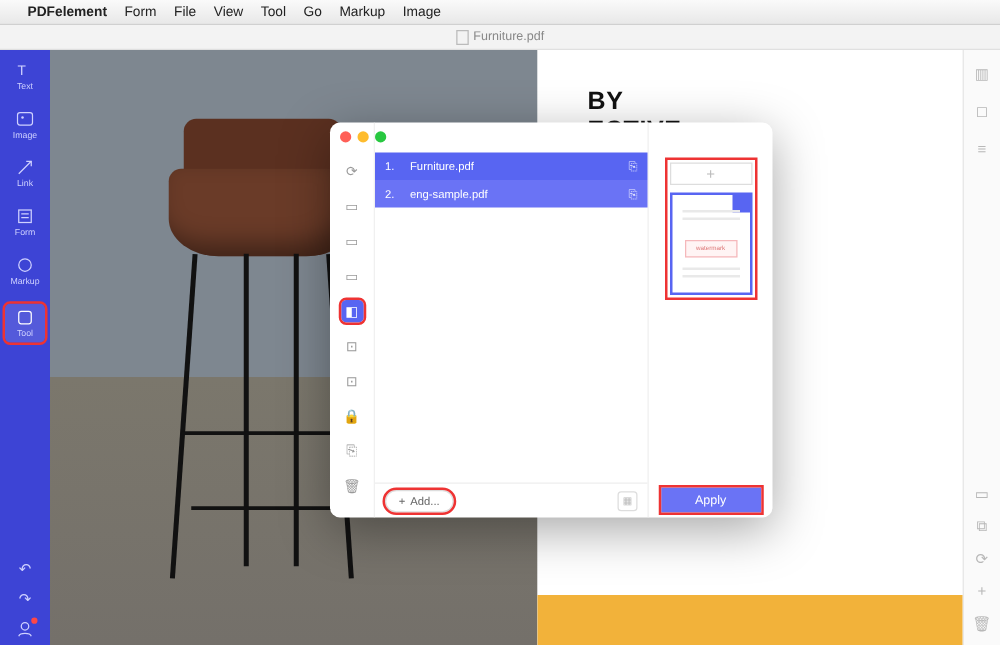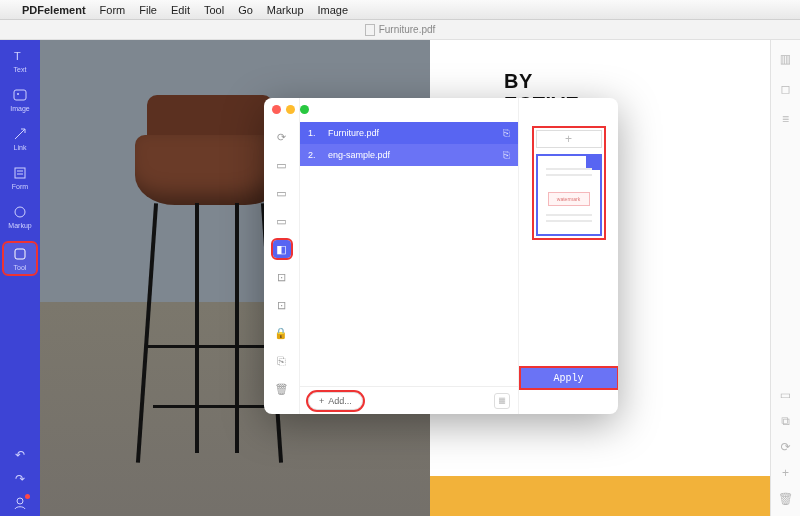--- a/index.html
+++ b/index.html
@@ -29,21 +29,21 @@
   .back { position:absolute; top:0; left:32px; width:126px; height:48px; background:#5b3020; border-radius:10px 10px 4px 4px;}
   .leg { position:absolute; width:4px; background:#111; }
   .l1{ left:30px; top:108px; height:260px; transform:rotate(4deg);}
   .l2{ left:155px; top:108px; height:260px; transform:rotate(-4deg);}
   .l3{ left:80px; top:108px; height:250px;}
   .l4{ left:120px; top:108px; height:250px;}
   .rung{ position:absolute; height:3px; background:#111; }
   .r1{ left:30px; top:250px; width:130px;}
   .r2{ left:38px; top:310px; width:115px;}
   .white { flex:1; background:#fff; padding:30px 20px 0 40px; position:relative;}
-  .white h1 { font-size:20px; font-weight:800; letter-spacing:0.5px; line-height:1.15; color:#111;margin-left:34px;}
+  .white h1 { font-size:20px; font-weight:800; letter-spacing:0.5px; line-height:1.15; color:#111;}
   .white p { font-size:10px; color:#333; margin-top:14px; line-height:1.6;}
   .orange { position:absolute; bottom:0; left:0; right:0; height:40px; background:#f2b23a;}
   
   .rightbar { width:30px; background:#fafafa; border-left:1px solid #e2e2e2; display:flex; flex-direction:column; align-items:center; padding-top:12px; gap:16px;}
   .rightbar .ric { width:14px; height:14px; color:#b8b8b8; font-size:12px; cursor:pointer; display:flex; align-items:center; justify-content:center;}
   .rightbar .bottom-r { margin-top:auto; display:flex; flex-direction:column; align-items:center; gap:12px; padding-bottom:10px;}
   
   .dialog { position:absolute; left:224px; top:58px; width:354px; height:316px; background:#fff; border-radius:8px; box-shadow:0 10px 40px rgba(0,0,0,0.35); display:flex; overflow:hidden;}
   .dialog .dtl { position:absolute; top:0; left:0; right:0; height:24px; display:flex; align-items:center; justify-content:center; font-size:10px; color:#555;}
   .traffic { position:absolute; left:8px; top:7px; display:flex; gap:5px;}
@@ -58,33 +58,33 @@
   .file-row .fn { flex:1;}
   .file-row .cp { opacity:0.85;}
   .dfooter { margin-top:auto; height:28px; border-top:1px solid #eee; display:flex; align-items:center; padding:0 8px; gap:6px;}
   .add-pill { height:18px; border:1px solid #ddd; border-radius:9px; font-size:9px; color:#666; display:flex; align-items:center; padding:0 10px; gap:4px; cursor:pointer;}
   .dpreview { width:100px; border-left:1px solid #f0f0f0; padding-top:30px; display:flex; flex-direction:column; align-items:center; gap:8px;}
   .add-thumb { width:66px; height:18px; border:1px solid #ddd; display:flex; align-items:center; justify-content:center; color:#bbb; font-size:12px; cursor:pointer;}
   .thumb { width:66px; height:82px; border:2px solid #5865f2; background:#fff; position:relative;}
   .thumb .corner { position:absolute; top:0; right:0; width:14px; height:14px; background:#5865f2;}
   .thumb .wm { position:absolute; left:10px; top:36px; right:10px; height:14px; border:1px solid #f5b8bb; background:#fff4f4; font-size:5px; color:#d77; display:flex; align-items:center; justify-content:center;}
   .thumb .ln { position:absolute; left:8px; right:8px; height:2px; background:#e9e9e9;}
-  .apply { margin-top:auto; margin-bottom:26px; width:96px; height:20px; background:#6a73f5; color:#fff; font-size:10px; border:none; cursor:pointer;font-family:Liberation Mono, monospace;}
+  .apply { margin-top:auto; margin-bottom:4px; width:80px; height:20px; background:#6a73f5; color:#fff; font-size:10px; border:none; cursor:pointer;}
   .grid-ic { width:16px;height:16px; border:1px solid #ddd; margin-left:auto; border-radius:3px; display:flex; align-items:center; justify-content:center; color:#bbb; font-size:8px;}
   svg { display:block; }
 </style>
 </head>
 <body>
 
 <div class="menubar">
   <span class="apple"></span>
   <span class="appname">PDFelement</span>
   <span>Form</span>
   <span>File</span>
-  <span>Edit</span>
+  <span>View</span>
   <span>Tool</span>
   <span>Go</span>
   <span>Markup</span>
   <span>Image</span>
 </div>
 
 <div class="titlebar">
   <span class="doc-icon"></span>
   <span>Furniture.pdf</span>
 </div>

